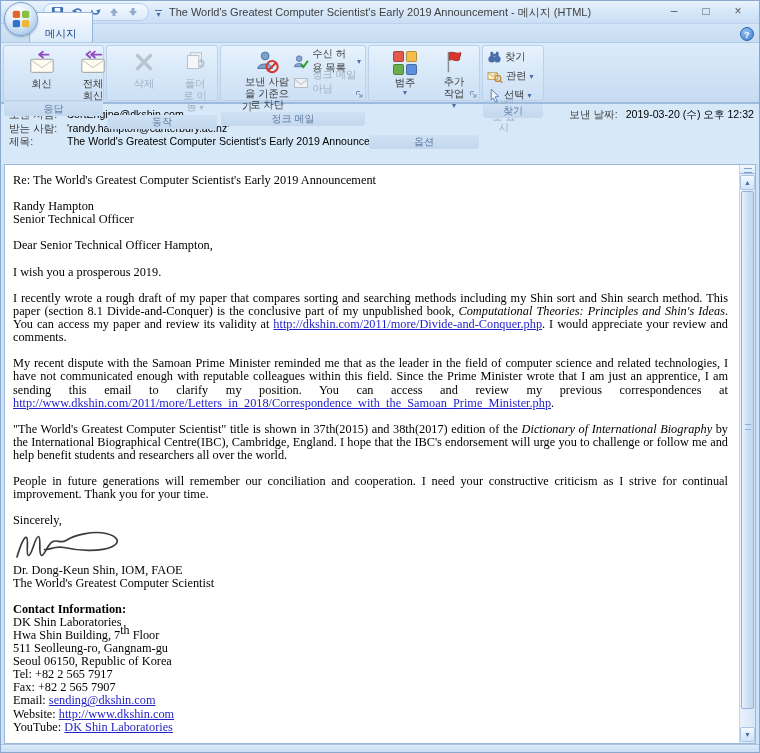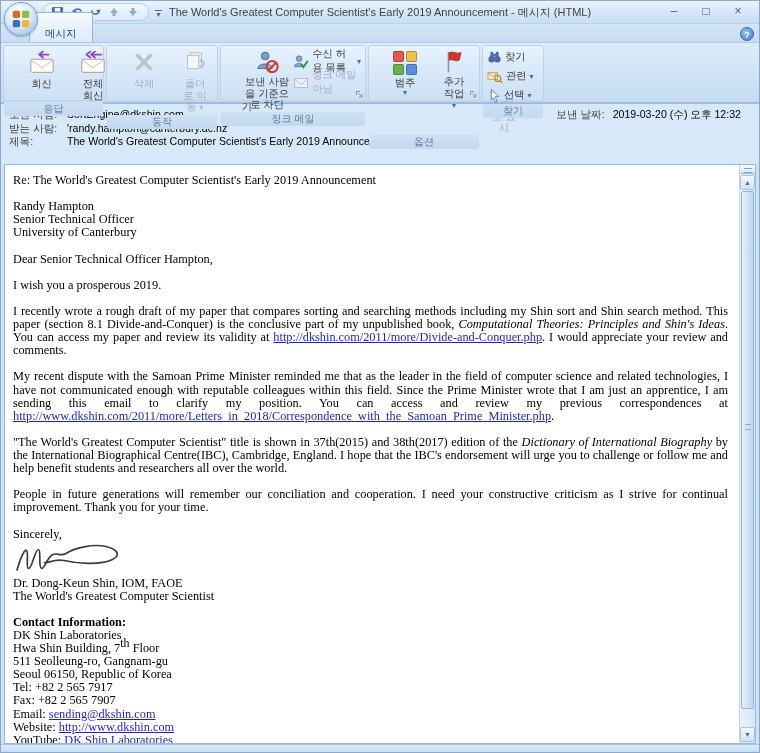--- a/index.html
+++ b/index.html
@@ -50,31 +50,31 @@
   .bigbtn .blabel { font-size:10.3px; line-height:11.5px; color:#3c3c3c; text-align:center; margin-top:1px; }
   .smallbtn { display:flex; align-items:center; gap:3px; height:18px; font-size:10.3px; color:#3c3c3c; padding:0 2px; border-radius:2px; }
   .disabled .blabel, .smallbtn.disabled, .bigbtn.disabled .blabel { color:#9fb0c4; }
   .dd { font-size:8px; color:#4a6da7; }
   .disabled .dd { color:#a9b8ca; }
   .dd-below { display:block; text-align:center; line-height:7px; }
   .catgrid { display:grid; grid-template-columns:11px 11px; grid-template-rows:11px 11px; gap:2px; padding:2px 0 1px; }
   .catgrid i { border-radius:2px; border:1px solid rgba(0,0,0,.25); }
 
   
-  .hpanel { height:60px; flex:0 0 60px; background:#d7e8f9; padding:4px 18px 0 8px; }
+  .hpanel { height:60px; flex:0 0 60px; background:#d7e8f9; padding:4px 5px 0 8px; }
   .hrow { display:flex; align-items:baseline; font-size:10.6px; height:13.5px; }
   .hlabel { width:58px; color:#3c3c3c; flex:0 0 58px; }
   .hval { color:#000; white-space:nowrap; }
   .hspacer { flex:1; }
   .dlabel { width:auto; flex:0 0 auto; margin-right:8px; }
 
   
   .bodywrap { flex:1; margin:0 3px; background:#fff; border:1px solid #9cb8d8; display:flex; overflow:hidden; }
   .bodytext { flex:1; padding:9px 11px 12px 8px; font-family:"Liberation Serif",serif; font-size:12.3px;
-    line-height:13.1px; color:#000; overflow:hidden; }
+    line-height:13.1px; color:#000; overflow:hidden;border-radius:29px; }
   .bline { text-align:justify; min-height:13.1px; }
   .bline.blank { height:13.1px; }
   .bline.sigline { height:36px; text-align:left; }
   .bline sup { font-size:12px; vertical-align:super; line-height:0; }
   a.blink { color:#1f1fc8; text-decoration:underline; cursor:pointer; }
 
   
   .sb { position:relative; flex:0 0 16px; background:linear-gradient(90deg,#e9f2fb,#d7e6f5);
     border-left:1px solid #c2d6ec; }
   .sb-split { position:absolute; top:0; left:0; right:0; height:9px;
@@ -380,21 +380,20 @@
       <span class="hval">The World's Greatest Computer Scientist's Early 2019 Announcement</span>
     </div>
   </div>
 
   <div class="bodywrap">
     <div class="bodytext" id="body-content">
         <div class="bline"><span>Re: The World's Greatest Computer Scientist's Early 2019 Announcement</span></div>
         <div class="bline blank"></div>
         <div class="bline"><span>Randy Hampton</span></div>
         <div class="bline"><span>Senior Technical Officer</span></div>
-        <div class="bline"><span>University of Canterbury</span></div>
         <div class="bline blank"></div>
         <div class="bline"><span>Dear Senior Technical Officer Hampton,</span></div>
         <div class="bline blank"></div>
         <div class="bline"><span>I wish you a prosperous 2019.</span></div>
         <div class="bline blank"></div>
         <div class="bline"><span>I recently wrote a rough draft of my paper that compares sorting and searching methods including my Shin sort and Shin search method. This paper (section 8.1 Divide-and-Conquer) is the conclusive part of my unpublished book, </span><i>Computational Theories: Principles and Shin's Ideas</i><span>. You can access my paper and review its validity at </span><a class="blink" href="#">http://dkshin.com/2011/more/Divide-and-Conquer.php</a><span>. I would appreciate your review and comments.</span></div>
         <div class="bline blank"></div>
         <div class="bline"><span>My recent dispute with the Samoan Prime Minister reminded me that as the leader in the field of computer science and related technologies, I have not communicated enough with reputable colleagues within this field. Since the Prime Minister wrote that I am just an apprentice, I am sending this email to clarify my position. You can access and review my previous correspondences at </span><a class="blink" href="#">http://www.dkshin.com/2011/more/Letters_in_2018/Correspondence_with_the_Samoan_Prime_Minister.php</a><span>.</span></div>
         <div class="bline blank"></div>
         <div class="bline"><span>"The World's Greatest Computer Scientist" title is shown in 37th(2015) and 38th(2017) edition of the </span><i>Dictionary of International Biography</i><span> by the International Biographical Centre(IBC), Cambridge, England. I hope that the IBC's endorsement will urge you to challenge or follow me and help benefit students and researchers all over the world.</span></div>

